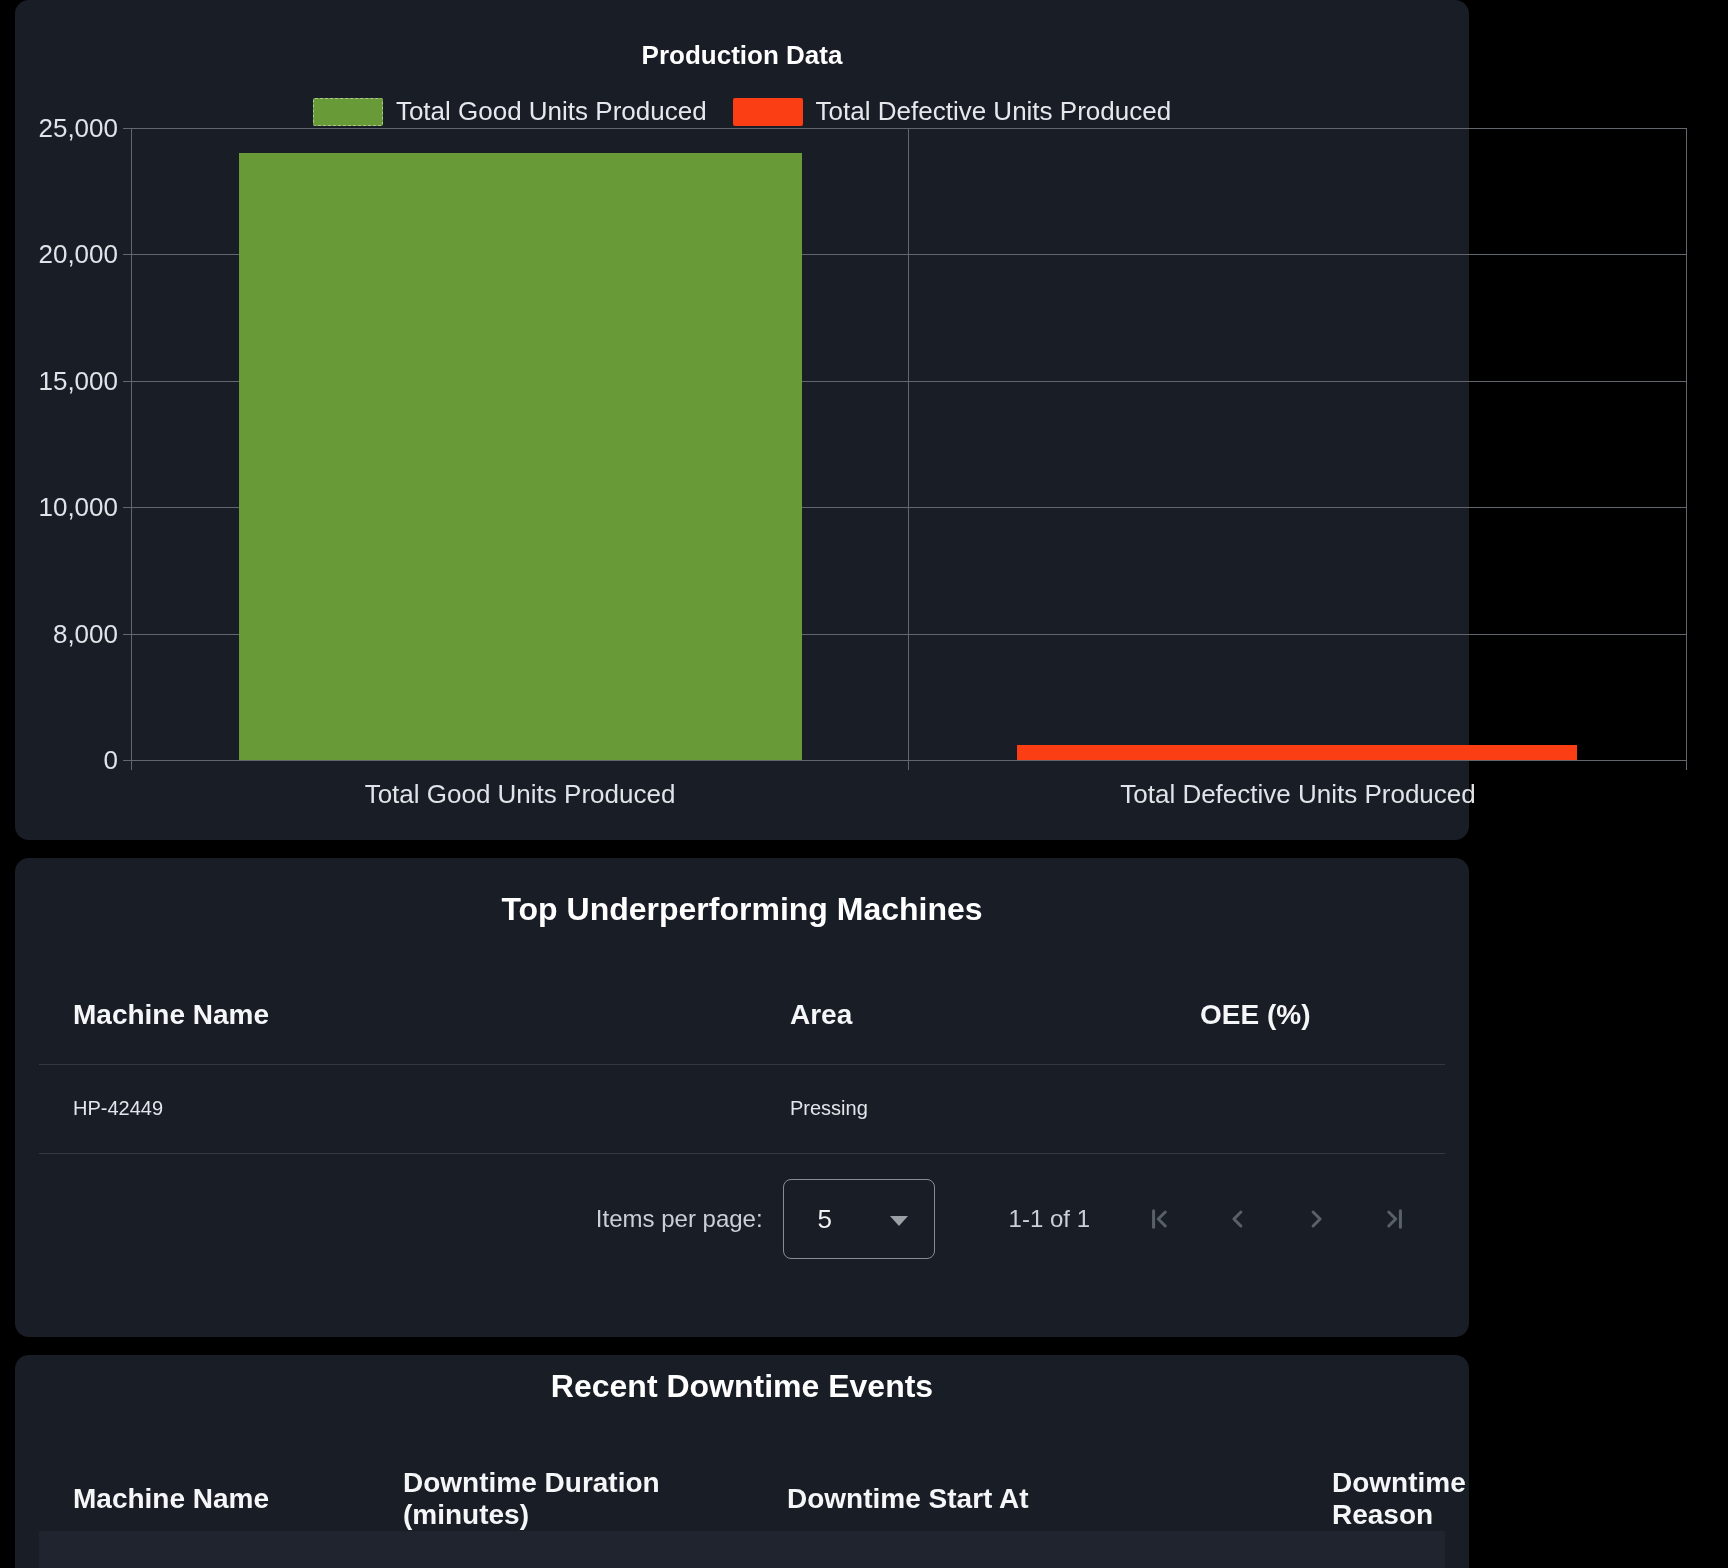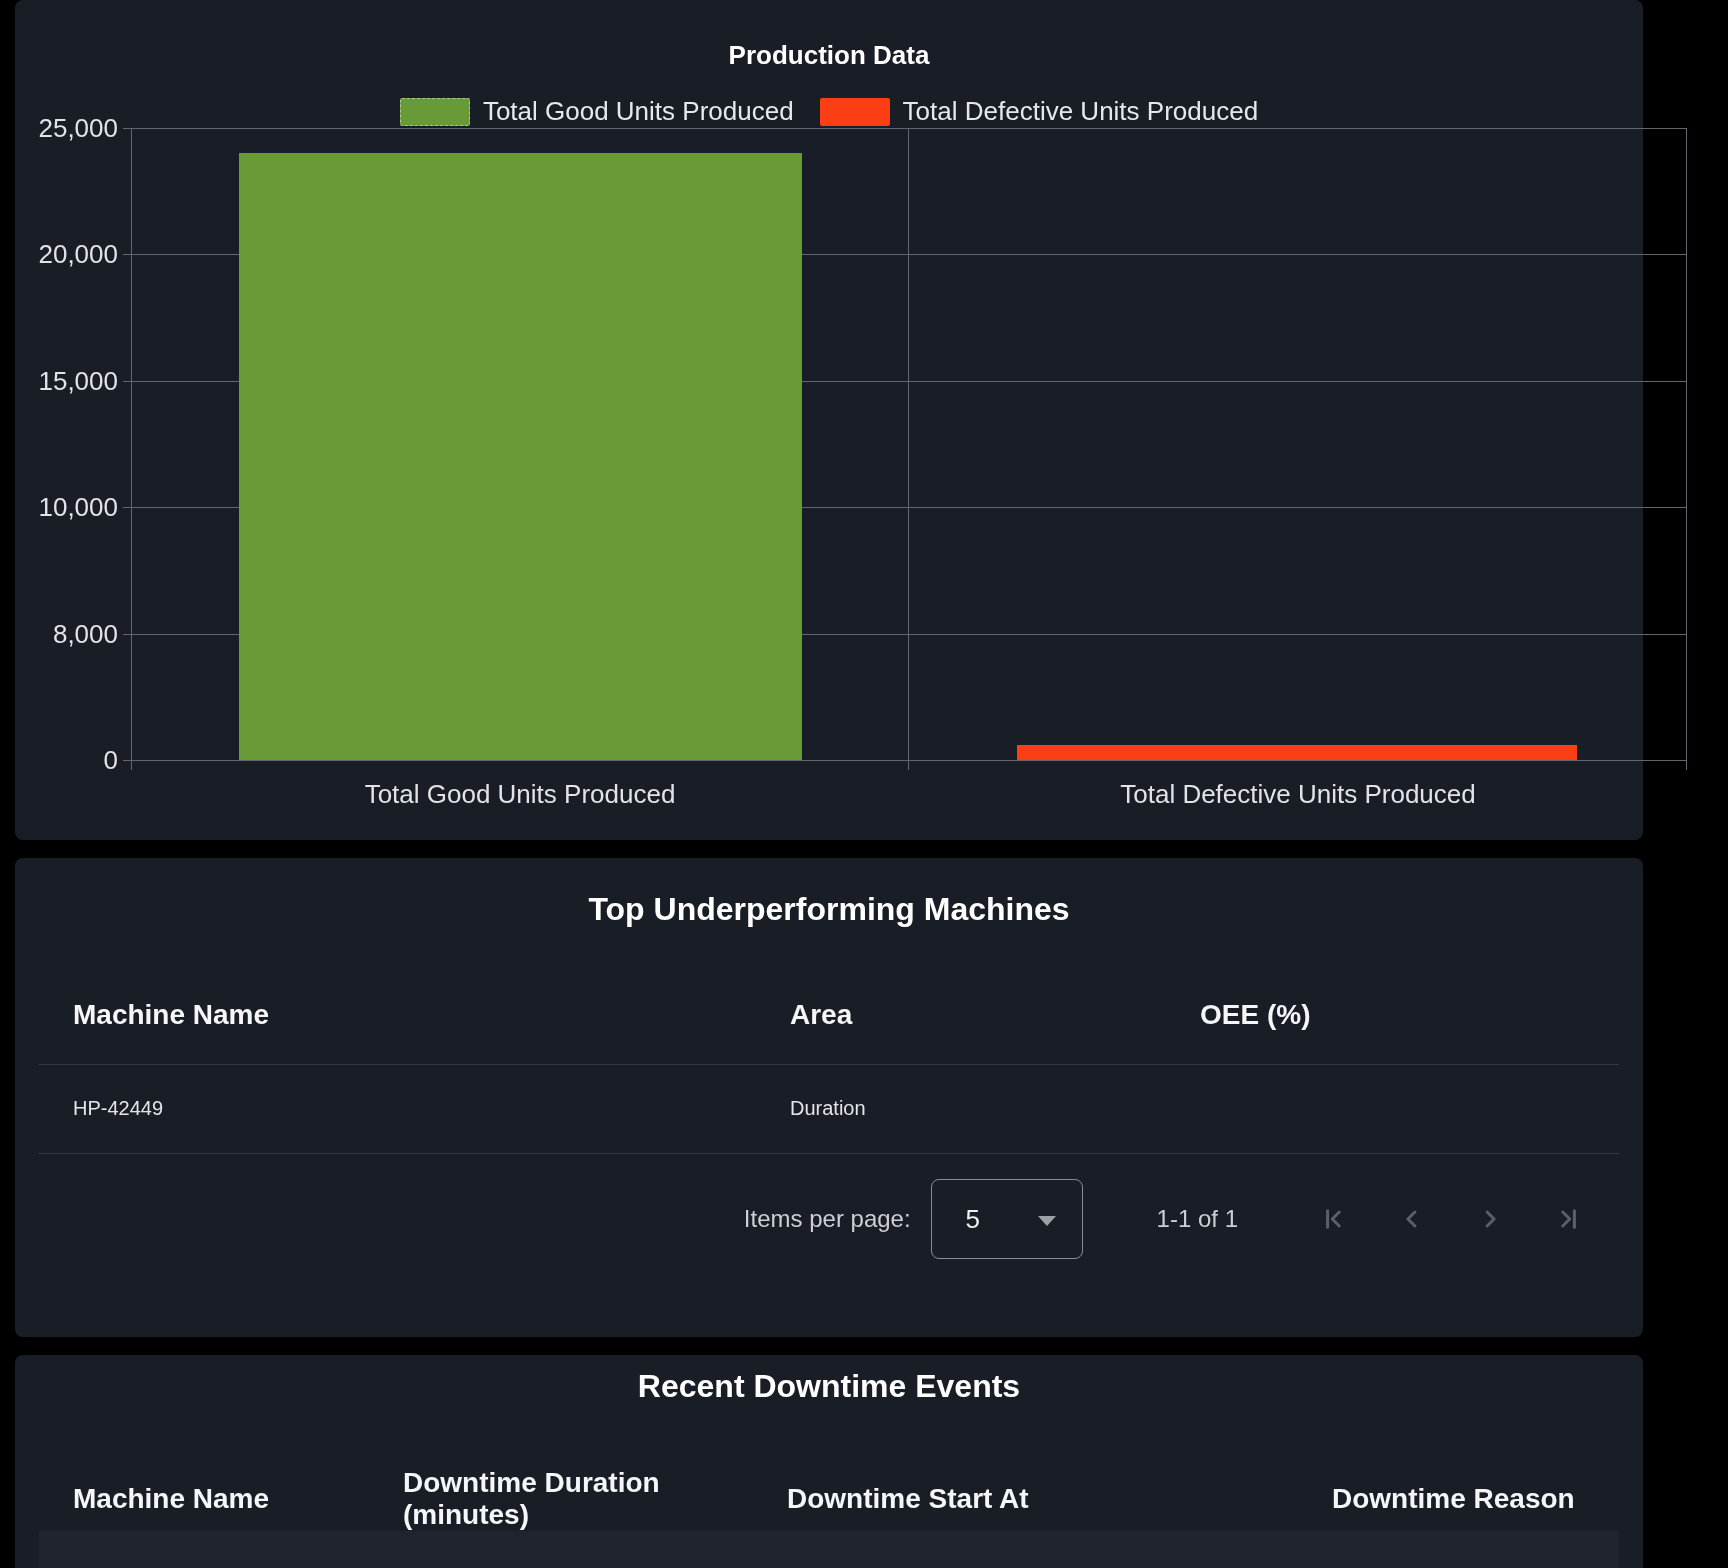--- a/index.html
+++ b/index.html
@@ -1,18 +1,18 @@
 <!DOCTYPE html>
 <html><head>
 <meta charset="utf-8">
 <style>
   html,body{margin:0;padding:0;background:#000;}
   #screen{position:relative;width:1728px;height:1568px;background:#000;overflow:hidden;
           font-family:"Liberation Sans", sans-serif;}
-  .card{position:absolute;left:15px;width:1628px;background:#191d26;border-radius:8px;}
+  .card{position:absolute;left:15px;width:1454px;background:#191d26;border-radius:14px;}
   #chart-card{top:0;height:840px;}
   #machines-card{top:858px;height:479px;}
   #downtime-card{top:1355px;height:400px;}
 
   
   .chart-title{position:absolute;top:40px;left:0;width:100%;text-align:center;
                color:#ffffff;font-size:26px;font-weight:bold;}
   .legend{position:absolute;top:96px;left:0;width:100%;display:flex;justify-content:center;
           align-items:center;gap:26px;}
   .legend-item{display:flex;align-items:center;gap:13px;cursor:pointer;}
@@ -41,21 +41,21 @@
   
   .paginator{position:absolute;top:321px;right:61px;height:80px;display:flex;align-items:center;}
   .pag-label{color:#ccd0d6;font-size:24px;margin-right:20px;}
   .page-select{position:relative;width:152px;height:80px;border:1.5px solid #878d96;border-radius:8px;
                box-sizing:border-box;background:transparent;margin-right:74px;display:flex;
                align-items:center;cursor:pointer;}
   .page-select .val{color:#f0f1f3;font-size:26px;margin-left:34px;}
   .select-arrow{position:absolute;right:26px;top:36px;width:0;height:0;
                 border-left:9px solid transparent;border-right:9px solid transparent;
                 border-top:10px solid #9aa0a6;}
-  .pag-range{color:#ccd0d6;font-size:24px;margin-right:82px;}
+  .pag-range{color:#ccd0d6;font-size:24px;margin-right:56px;}
   .nav-btn{width:28px;height:28px;background:none;border:none;padding:0;margin:0 50px 0 0;cursor:default;}
   .nav-btn:last-child{margin-right:0;}
   .nav-btn svg{display:block;stroke:#596069;stroke-width:2.6;fill:none;stroke-linecap:round;stroke-linejoin:round;}
 
   .row-band{position:absolute;left:24px;right:24px;top:176px;height:80px;background:#20242e;}
 </style>
 </head>
 <body>
 
 <div id="screen">
@@ -109,21 +109,21 @@
 
     <div class="trow m" style="top:137px">
       <div class="th">Machine Name</div>
       <div class="th">Area</div>
       <div class="th">OEE (%)</div>
     </div>
     <div class="divider" style="top:206px"></div>
 
     <div class="trow m" style="top:230px">
       <div class="td">HP-42449</div>
-      <div class="td">Duration</div>
+      <div class="td">Pressing</div>
     </div>
     <div class="divider" style="top:295px"></div>
 
     <div class="paginator">
       <span class="pag-label">Items per page:</span>
       <div class="page-select">
         <span class="val">5</span>
         <span class="select-arrow"></span>
       </div>
       <span class="pag-range">1-1 of 1</span>

